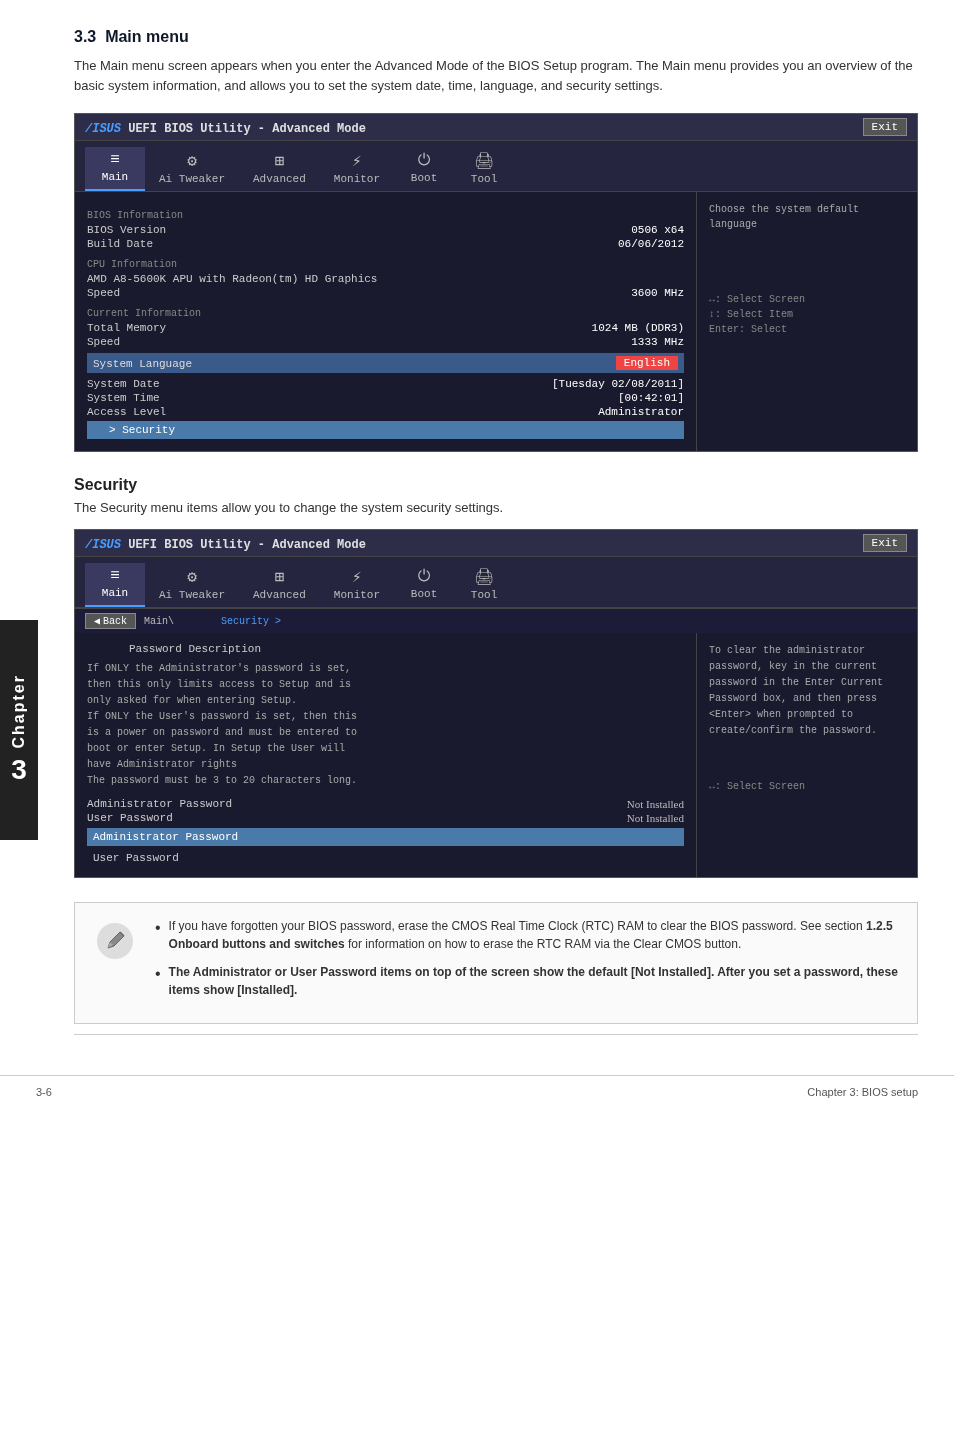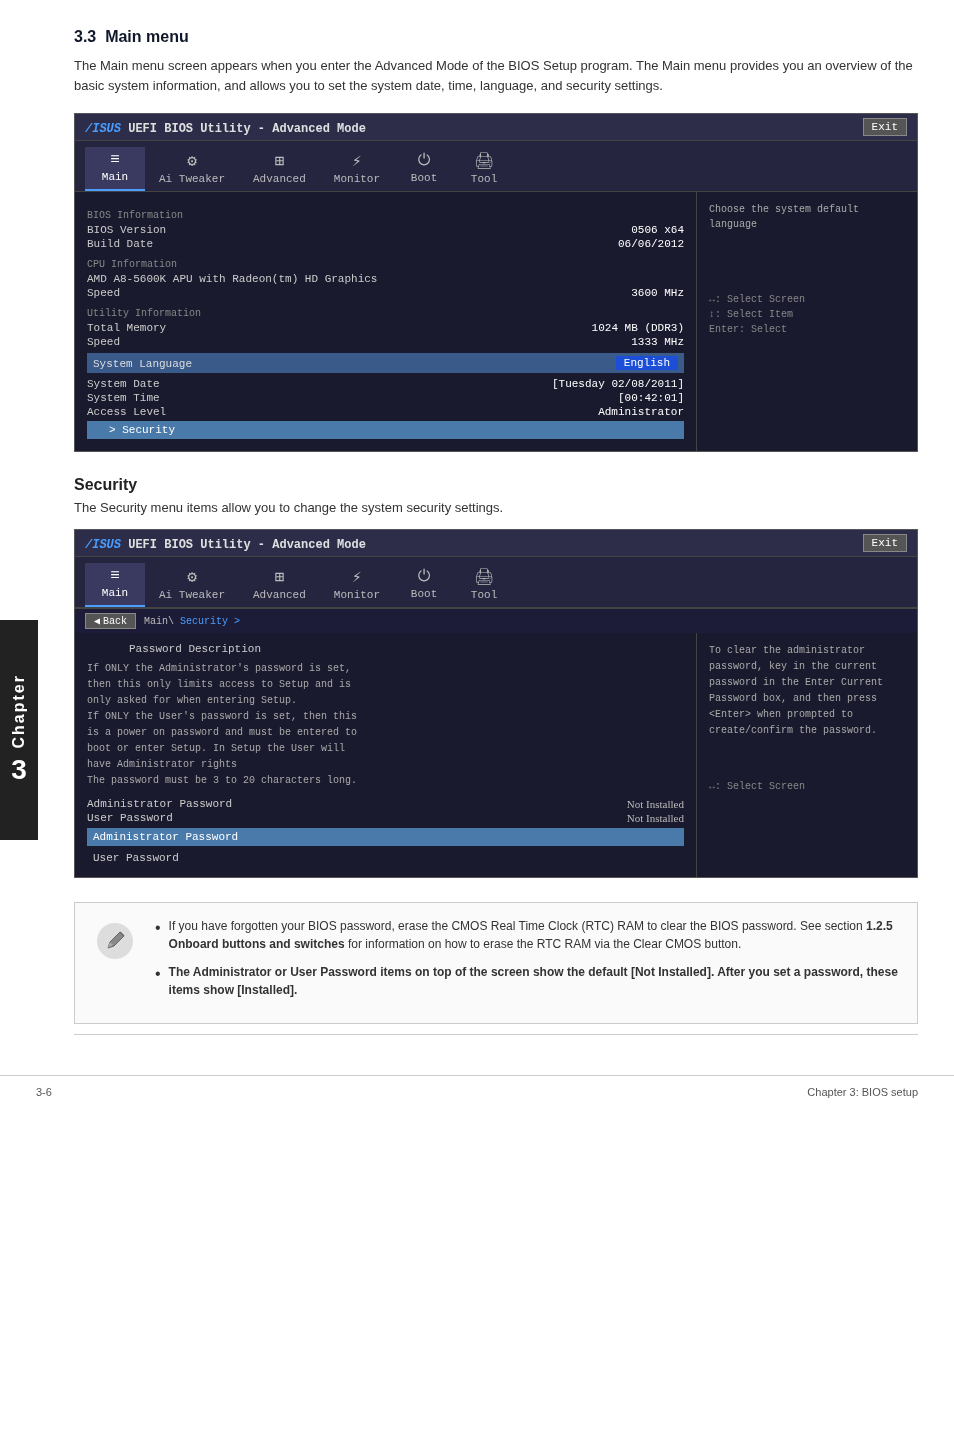--- a/index.html
+++ b/index.html
@@ -163,21 +163,21 @@
       background: #3a5a8a;
       padding: 3px 6px;
       margin: 4px 0;
       display: flex;
       justify-content: space-between;
       font-size: 11px;
       align-items: flex-end;
     }
     .bios-highlight-row .label { color: #ddd; }
     .bios-highlight-row .value {
-      background: #1d4ed8;
+      background: #ef4444;
       color: #fff;
       padding: 1px 8px;
       font-size: 11px;
     }
 
     .bios-selected-row {
       background: #4a7aaa;
       padding: 3px 22px;
       margin: 2px 0;
       color: #fff;
@@ -214,21 +214,21 @@
       padding: 1px 8px;
       font-size: 10px;
       margin-right: 8px;
       border: 1px solid #888;
       cursor: pointer;
       display: flex;
       align-items: center;
       gap: 3px;
     }
     .bios-breadcrumb .path { color: #bbb; font-size: 10px; }
-    .bios-breadcrumb .path .active-path { color: #4a9eff; }
+    .bios-breadcrumb .path .active-path { color: #4a9eff; margin-left: 41px; }
 
     .bios-password-body {
       display: flex;
       min-height: 200px;
     }
     .bios-password-left {
       flex: 1;
       padding: 10px 12px;
       border-right: 1px solid #444;
     }
@@ -386,21 +386,21 @@
 
         <div class="bios-section-label">CPU Information</div>
         <div class="bios-row">
           <span class="label">AMD A8-5600K APU with Radeon(tm) HD Graphics</span>
         </div>
         <div class="bios-row">
           <span class="label">Speed</span>
           <span class="value">3600 MHz</span>
         </div>
 
-        <div class="bios-section-label">Utility Information</div>
+        <div class="bios-section-label">Current Information</div>
         <div class="bios-row">
           <span class="label">Total Memory</span>
           <span class="value">1024 MB (DDR3)</span>
         </div>
         <div class="bios-row">
           <span class="label">Speed</span>
           <span class="value">1333 MHz</span>
         </div>
 
         <div class="bios-highlight-row">

